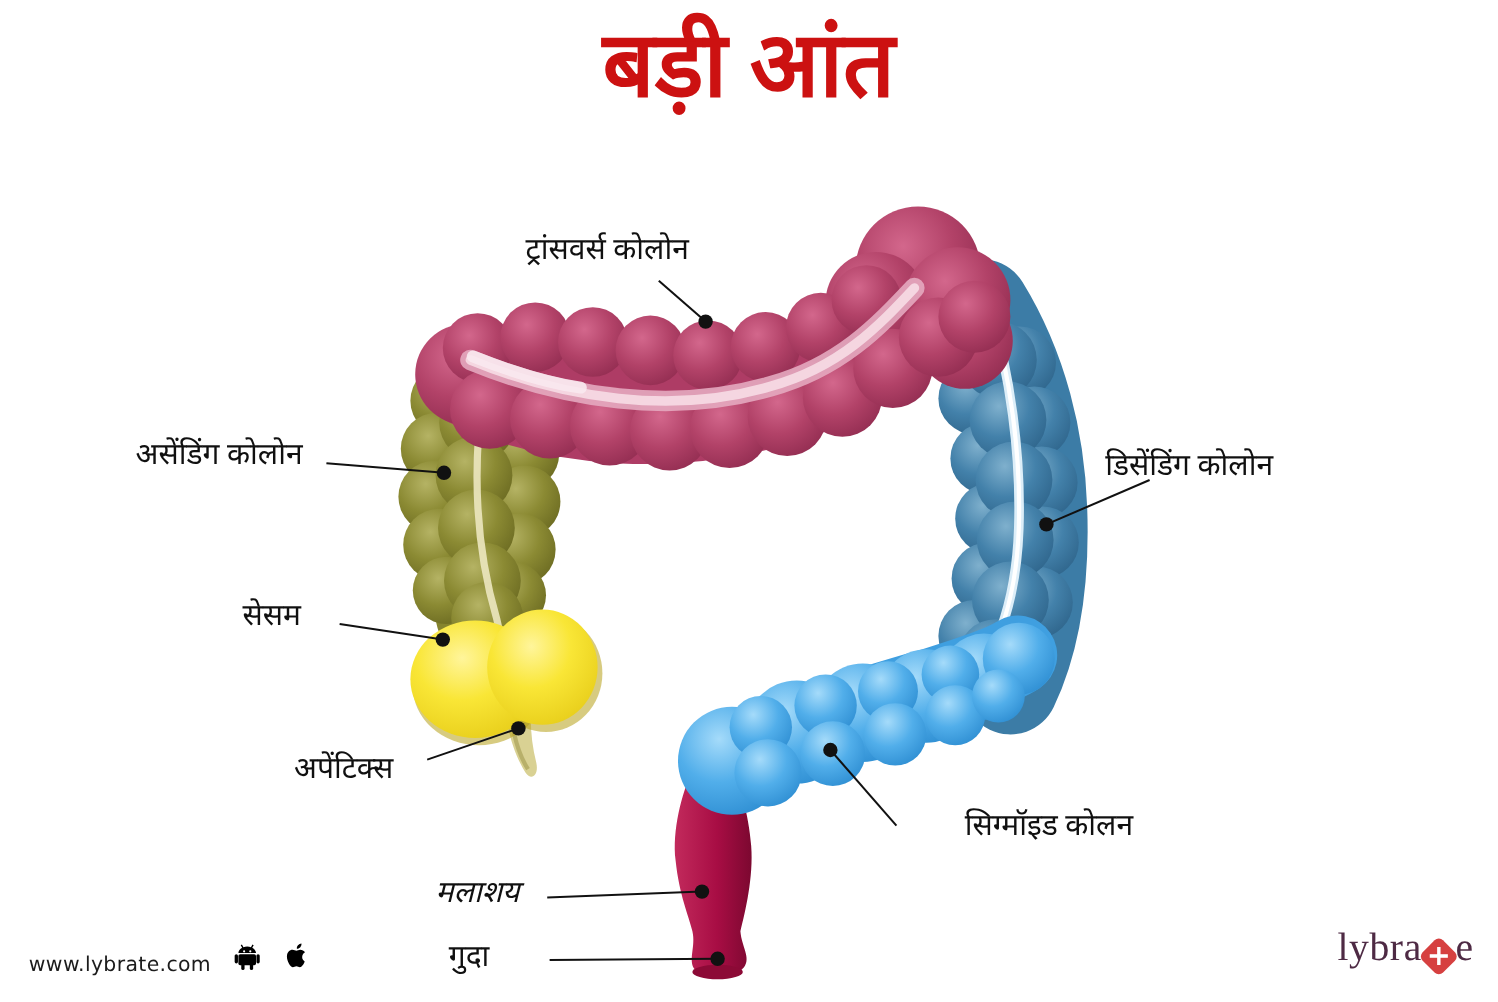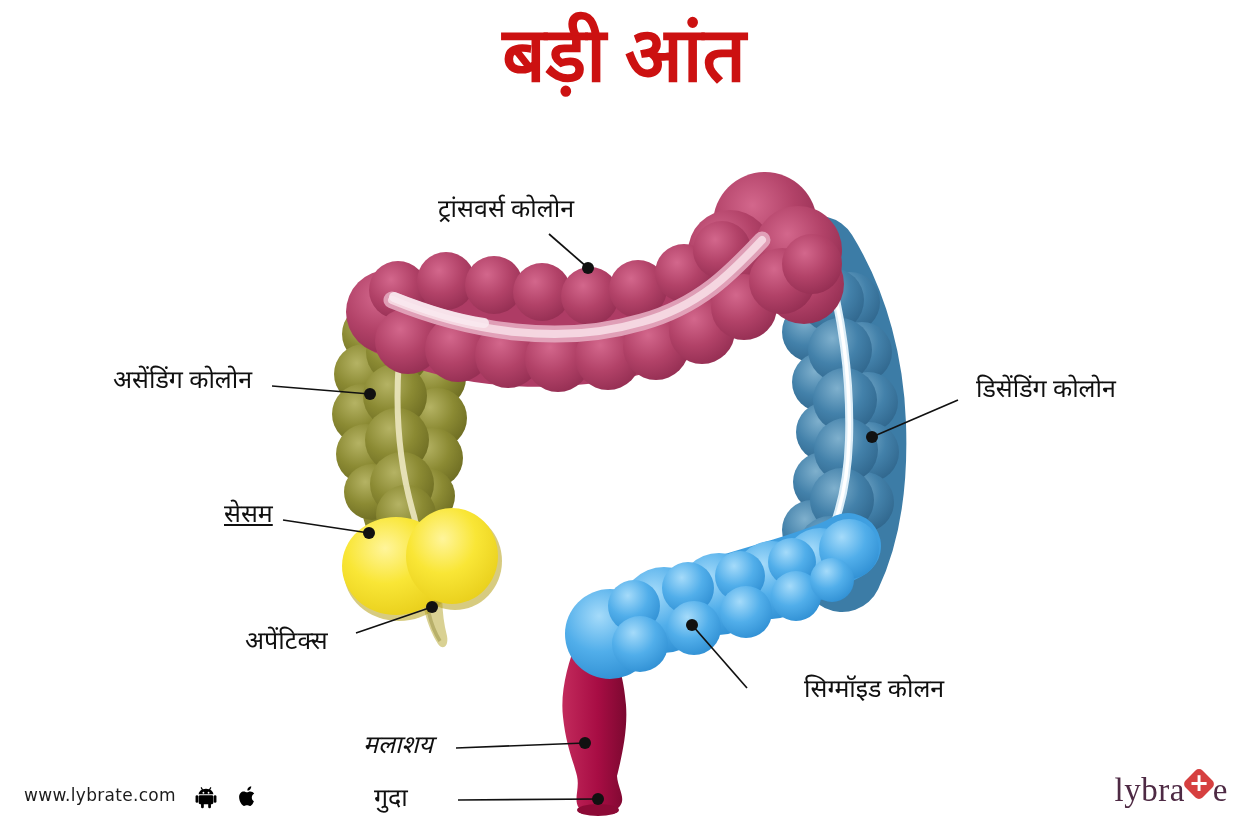--- a/index.html
+++ b/index.html
@@ -11,26 +11,26 @@
     position:absolute;top:14px;left:0;width:100%;text-align:center;
     font-family:"Liberation Serif", serif;font-weight:bold;
     font-size:76px;line-height:1.1;color:#cc1111;
   }
   .diagram-svg{position:absolute;left:0;top:0;}
   .label{
     position:absolute;color:#101010;font-size:25px;line-height:1.15;
     font-family:"Liberation Serif", "DejaVu Sans", serif;white-space:nowrap;
   }
   .footer-left{
-    position:absolute;left:24px;top:785px;display:flex;align-items:flex-start;gap:19px;
+    position:absolute;left:24px;top:785px;display:flex;align-items:flex-end;gap:19px;
   }
   .site-url{font-size:17px;color:#1c1c1c;letter-spacing:0.3px;font-family:"DejaVu Sans", sans-serif;}
   .store-icon{display:inline-block;}
   .footer-logo{
-    position:absolute;right:20px;top:772px;display:flex;align-items:flex-start;
+    position:absolute;right:20px;top:772px;display:flex;align-items:flex-end;
     font-family:"Liberation Serif", serif;color:#4e2a44;font-size:33px;
   }
   .logo-part{letter-spacing:0.5px;}
   .logo-diamond{
     width:24px;height:24px;background:#d64040;border-radius:5px;
     transform:rotate(45deg);display:flex;align-items:center;justify-content:center;
     margin:0 2px;
   }
   .logo-plus-glyph{
     transform:rotate(-45deg);color:#ffffff;font-weight:bold;font-size:24px;
@@ -214,23 +214,23 @@
         <circle cx="872" cy="437" r="6"></circle>
           <circle cx="692" cy="625" r="6"></circle>
         <circle cx="585" cy="743" r="6"></circle>
           <circle cx="598" cy="799" r="6"></circle>
       </g>
     </g>
   </svg>
 
   <div class="label" style="left:438px;top:195px;">ट्रांसवर्स कोलोन</div>
   <div class="label" style="left:113px;top:366px;">असेंडिंग कोलोन</div>
-  <div class="label" style="left:224px;top:500px;text-decoration:underline;">सेसम</div>
+  <div class="label" style="left:202px;top:500px;">सेसम</div>
   <div class="label" style="left:245px;top:627px;">अपेंटिक्स</div>
-  <div class="label" style="left:976px;top:375px;text-align:right;">डिसेंडिंग कोलोन</div>
+  <div class="label" style="left:921px;top:375px;text-align:right;">डिसेंडिंग कोलोन</div>
   <div class="label" style="left:804px;top:675px;">सिग्मॉइड कोलन</div>
   <div class="label" style="left:363px;top:731px;font-style:italic;">मलाशय</div>
   <div class="label" style="left:374px;top:784px;">गुदा</div>
 
   <div class="footer-left">
     <span class="site-url">www.lybrate.com</span>
     <span class="store-icon">
       <svg width="22" height="24" viewBox="0 0 24 26" fill="#000000">
         <path d="M7.2,2.2 L8.6,4.6 C9.6,4.2 10.8,4 12,4 C13.2,4 14.4,4.2 15.4,4.6 L16.8,2.2 L17.9,2.8 L16.6,5.2 C18.6,6.3 20,8.1 20,10 L4,10 C4,8.1 5.4,6.3 7.4,5.2 L6.1,2.8 Z M9.2,7.4 a1,1 0 1,0 0,2 a1,1 0 1,0 0,-2 Z M14.8,7.4 a1,1 0 1,0 0,2 a1,1 0 1,0 0,-2 Z"></path>
         <rect x="4" y="11" width="16" height="10" rx="1.6"></rect>

